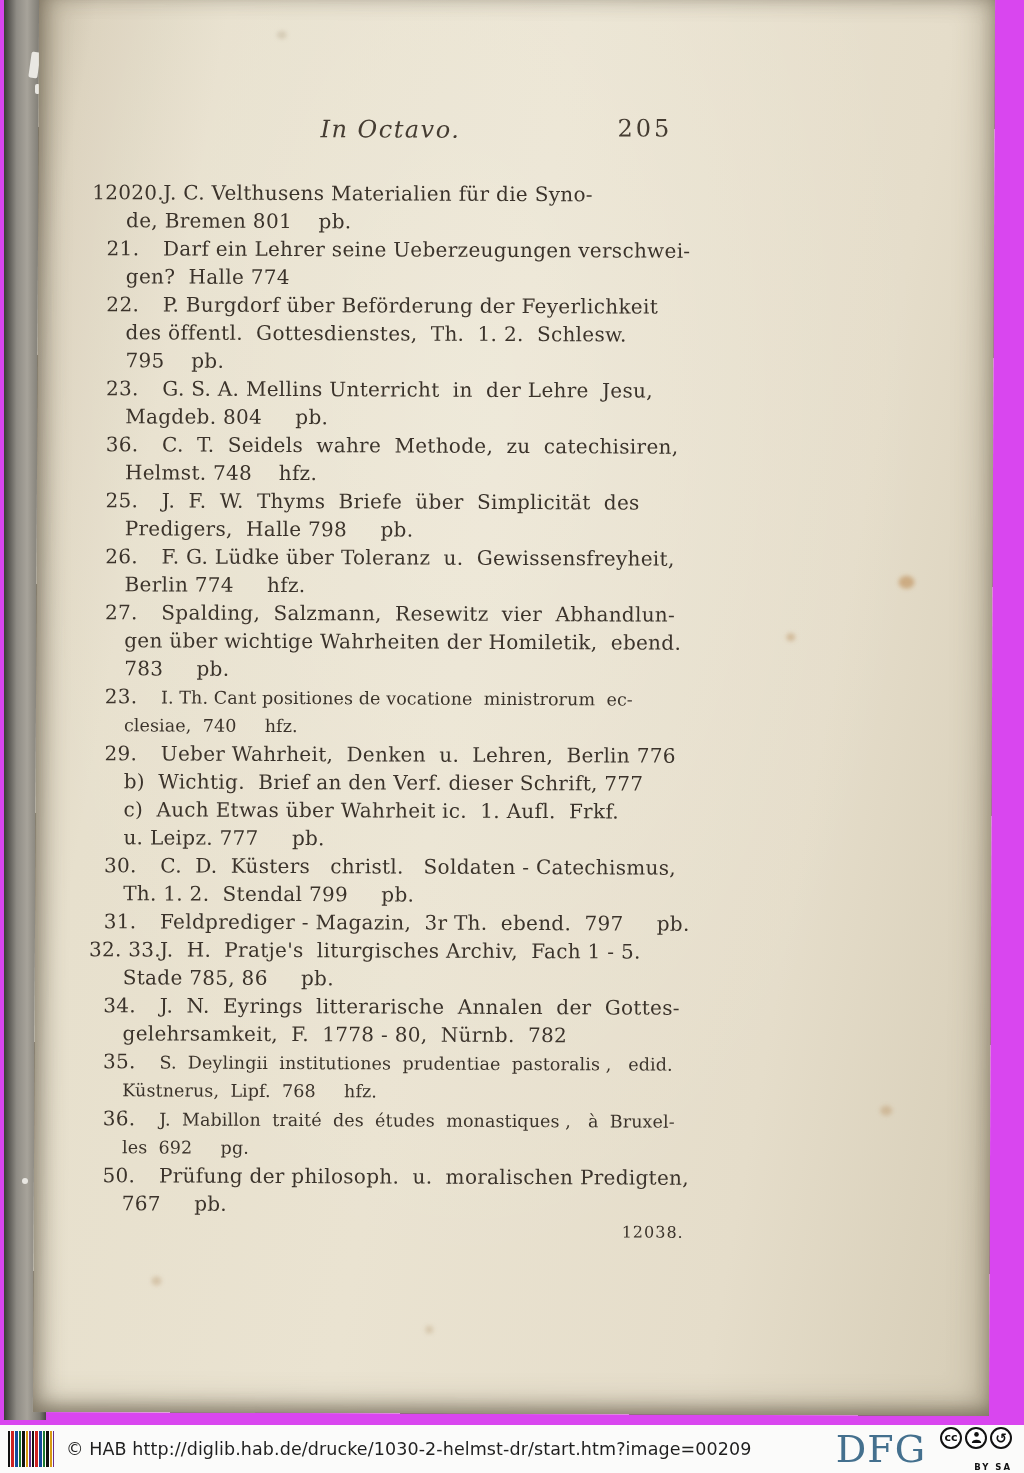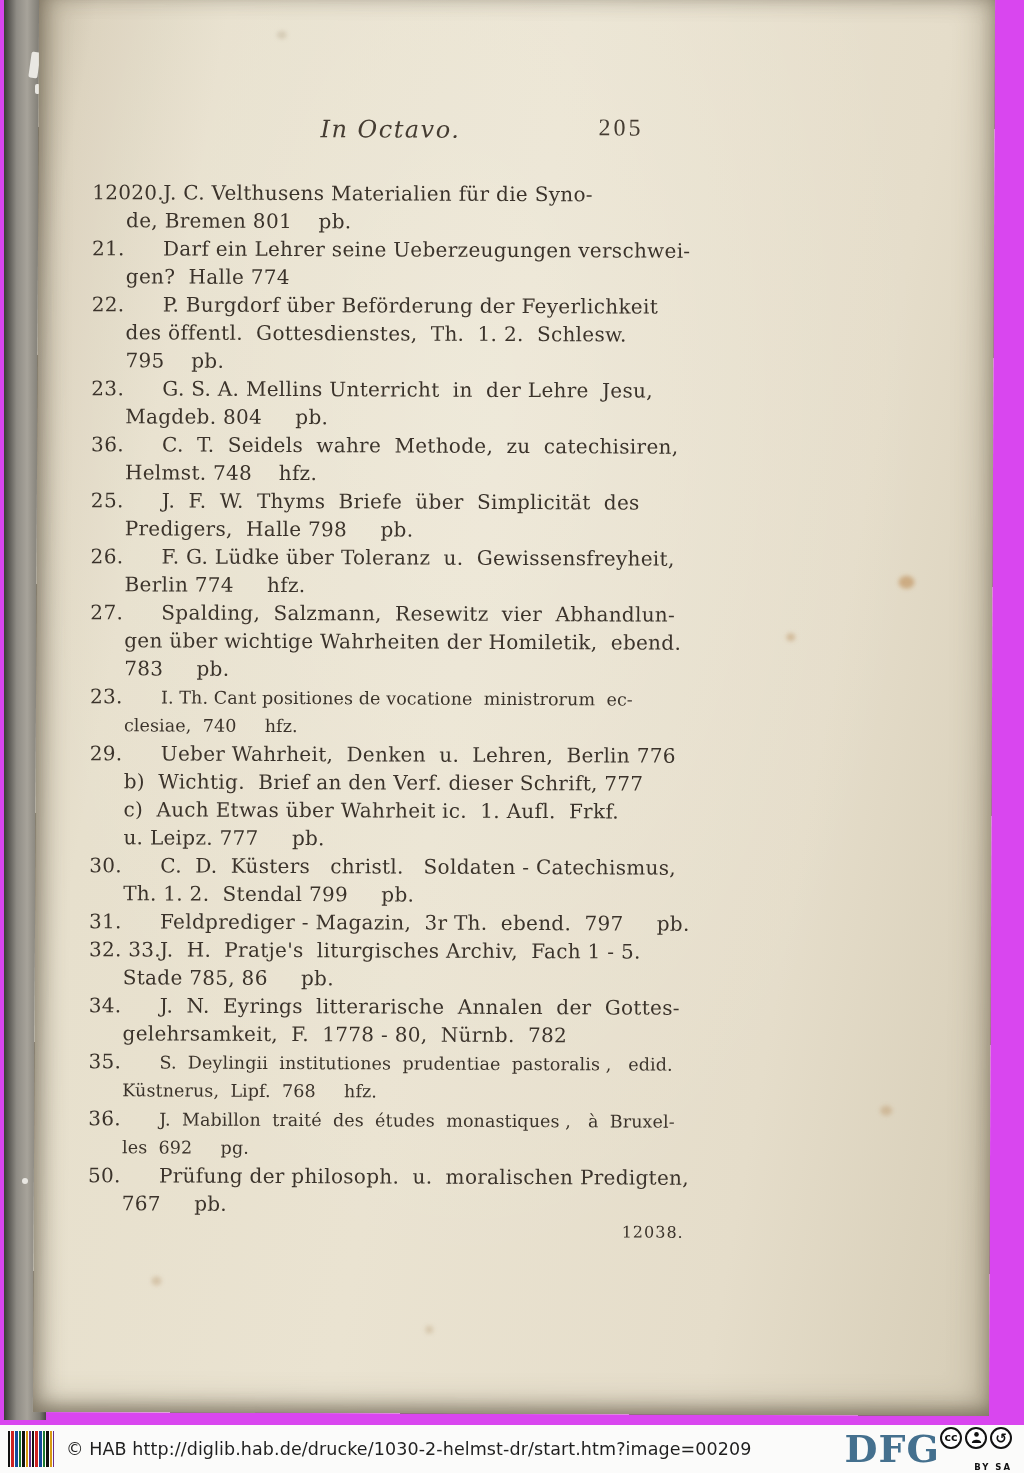--- a/index.html
+++ b/index.html
@@ -39,32 +39,32 @@
   .stain.c{left:846px;top:1108px;width:12px;height:10px;background:rgba(172,120,60,.3);}
   .stain.d{left:118px;top:1282px;width:10px;height:9px;background:rgba(160,120,70,.28);}
   .stain.e{left:392px;top:1330px;width:8px;height:8px;background:rgba(160,120,70,.25);}
   .stain.f{left:238px;top:36px;width:10px;height:8px;background:rgba(150,130,95,.25);}
   
   .hdr-title{
     position:absolute;left:282px;top:120px;
     font-style:italic;font-size:24px;letter-spacing:1.5px;color:#453c32;
   }
   .hdr-num{
-    position:absolute;left:560px;top:118px;
-    font-size:24px;letter-spacing:3px;color:#453c32;font-family:Liberation Serif, serif;
+    position:absolute;left:579px;top:118px;
+    font-size:24px;letter-spacing:3px;color:#453c32;
   }
   
   .entries{
     position:absolute;left:54px;top:184px;width:640px;
     font-size:20px;line-height:28px;letter-spacing:.3px;
   }
   .entry.latin{font-size:17.5px;letter-spacing:.1px;}
   .line{white-space:pre;}
   .line .num{
-    display:inline-block;width:62px;text-align:left;margin-right:9px;
+    display:inline-block;width:62px;text-align:center;margin-right:9px;
     font-size:20px;letter-spacing:.3px;
   }
   .line.cont{padding-left:34px;}
   .catchword{
     position:absolute;left:588px;top:1226px;
     font-size:16px;letter-spacing:1px;color:#3b332b;
   }
   
   .footer{
     position:absolute;left:0;bottom:0;width:1024px;height:48px;
@@ -77,22 +77,22 @@
       #111 0 2px,#fff 2px 3px,#c22 3px 6px,#fff 6px 7px,
       #134a9c 7px 10px,#fff 10px 11px,#1b7a2f 11px 13px,#fff 13px 14px,
       #111 14px 17px,#fff 17px 18px,#d79a12 18px 20px,#fff 20px 21px,
       #6b2d8c 21px 23px,#fff 23px 24px);
   }
   .copyright{
     margin-left:12px;font-size:17.5px;color:#1f1f1f;letter-spacing:.1px;
     white-space:nowrap;text-decoration:none;
   }
   .dfg{
-    margin-left:auto;
-    font-family:"DejaVu Serif", serif;font-weight:bold;
+    margin-left:auto;margin-right:14px;
+    font-family:"DejaVu Serif", serif;font-weight:normal;
     font-size:38px;line-height:38px;letter-spacing:1px;cursor:pointer;
   }
   .cc-badge{display:flex;flex-direction:column;align-items:center;margin-right:12px;cursor:pointer;}
   .cc-row{display:flex;gap:3px;align-items:flex-end;}
   .cc-circle{
     width:22px;height:22px;border:2.5px solid #111;border-radius:50%;
     display:flex;align-items:center;justify-content:center;
     font-weight:bold;color:#111;background:#fff;box-sizing:border-box;
   }
   .cc-circle.cc-txt{font-size:11px;letter-spacing:0;}

